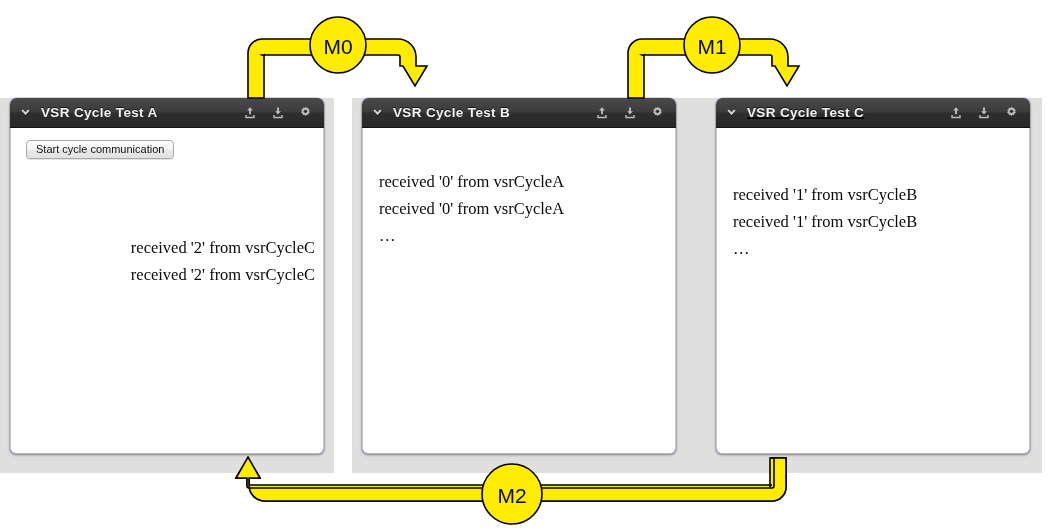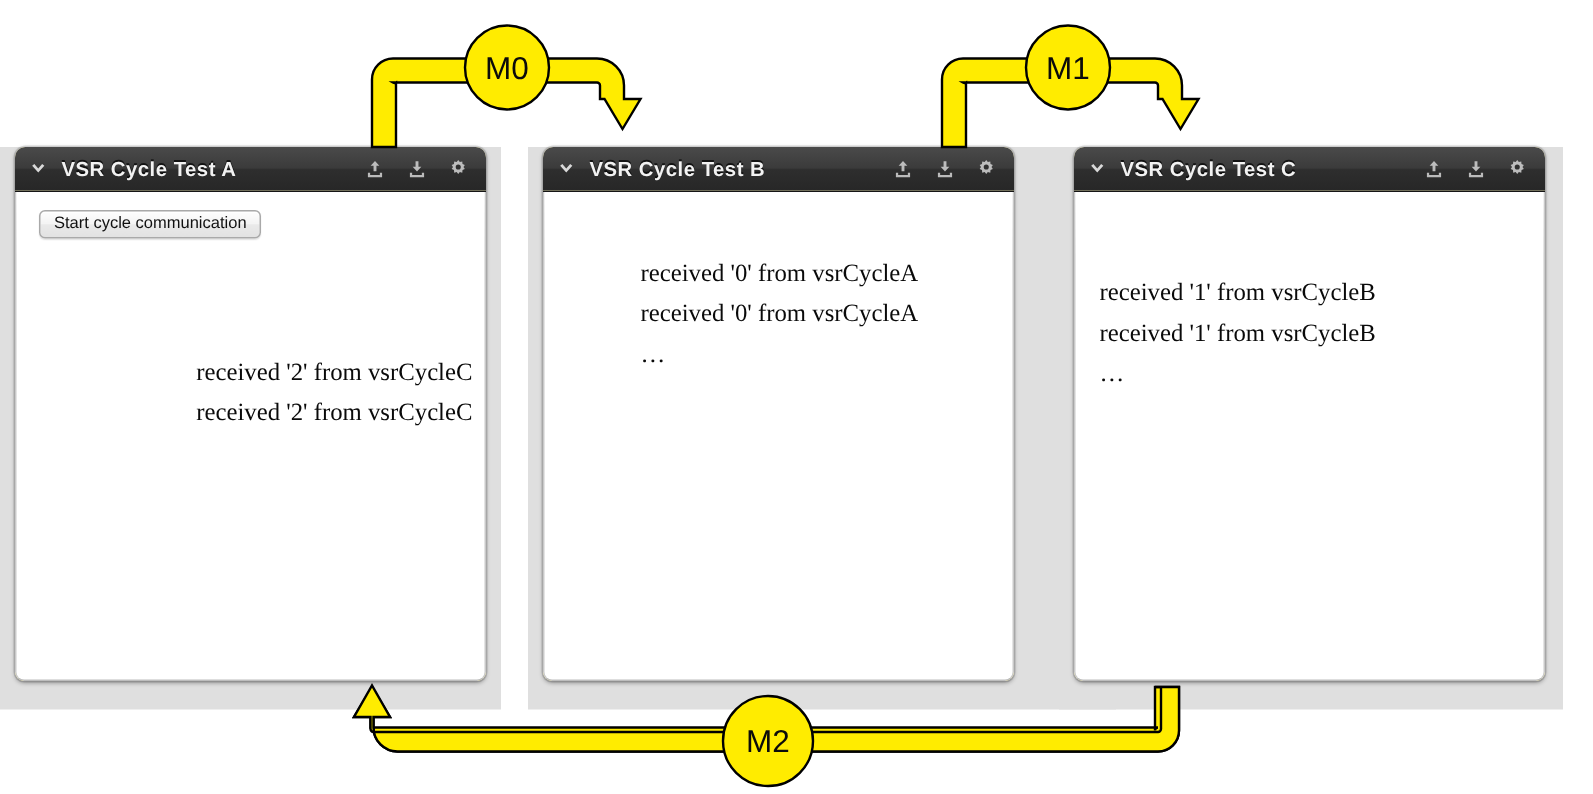--- a/index.html
+++ b/index.html
@@ -18,21 +18,21 @@
 
   
   .panel-wrap {
     position: absolute;
     background: #dfdfdf;
   }
   .panel {
     position: absolute;
     left: 10px;
     top: 0px;
-    background: #fef9c3;
+    background: #8b5cf6;
     border-radius: 7px 7px 6px 6px;
     box-shadow: 0 1px 3px rgba(0,0,0,0.35), 0 0 0 1px rgba(0,0,0,0.12);
     overflow: hidden;
   }
   .panel-header {
     position: relative;
     height: 30px;
     background: linear-gradient(to bottom, #4a4a4a 0%, #3b3b3b 48%, #2e2e2e 52%, #272727 100%);
     border-bottom: 1px solid #151515;
     border-radius: 6px 6px 0 0;
@@ -186,31 +186,31 @@
             <path d="M8 9.6 L4.7 5.9 H6.9 V1.8 H9.1 V5.9 H11.3 Z" fill="#cfcfcf"></path>
             <path d="M2.6 10.4 H4.3 V12.2 H11.7 V10.4 H13.4 V13.9 H2.6 Z" fill="#cfcfcf"></path>
           </svg>
           <svg class="hdr-icon" width="13" height="13" viewBox="0 0 16 16">
             <path d="M8 0.9 L9.3 2.5 L11.3 2 L11.5 4.1 L13.4 4.9 L12.3 6.6 L13.4 8.3 L11.5 9.1 L11.3 11.2 L9.3 10.7 L8 12.3 L6.7 10.7 L4.7 11.2 L4.5 9.1 L2.6 8.3 L3.7 6.6 L2.6 4.9 L4.5 4.1 L4.7 2 L6.7 2.5 Z" fill="#cfcfcf"></path>
             <circle cx="8" cy="6.6" r="2.1" fill="#2e2e2e"></circle>
           </svg>
         </span>
       </div>
       <div class="panel-body" style="height:326px;">
-        <div class="log" style="top:40px;margin-left:48px;">
+        <div class="log" style="top:40px;">
           <div>received '0' from vsrCycleA</div>
           <div>received '0' from vsrCycleA</div>
           <div>…</div>
         </div>
       </div>
     </div>
   </div>
 
   <div class="panel-wrap" style="left:706px; top:98px; width:336px; height:375px;">
-    <div class="panel" style="width:314px; height:356px;">
+    <div class="panel" style="width:314px; height:356px;text-decoration:underline;">
       <div class="panel-header">
         <svg class="hdr-chevron" viewBox="0 0 16 16">
           <path d="M3 5.5 L8 11 L13 5.5 L11.2 4.2 L8 7.8 L4.8 4.2 Z" fill="#d9d9d9"></path>
         </svg>
         <span class="hdr-title">VSR Cycle Test C</span>
         <span class="hdr-icons">
           <svg class="hdr-icon" width="14" height="14" viewBox="0 0 16 16">
             <path d="M8 1.5 L11.3 5.2 H9.1 V9.3 H6.9 V5.2 H4.7 Z" fill="#cfcfcf"></path>
             <path d="M2.6 10.4 H4.3 V12.2 H11.7 V10.4 H13.4 V13.9 H2.6 Z" fill="#cfcfcf"></path>
           </svg>

